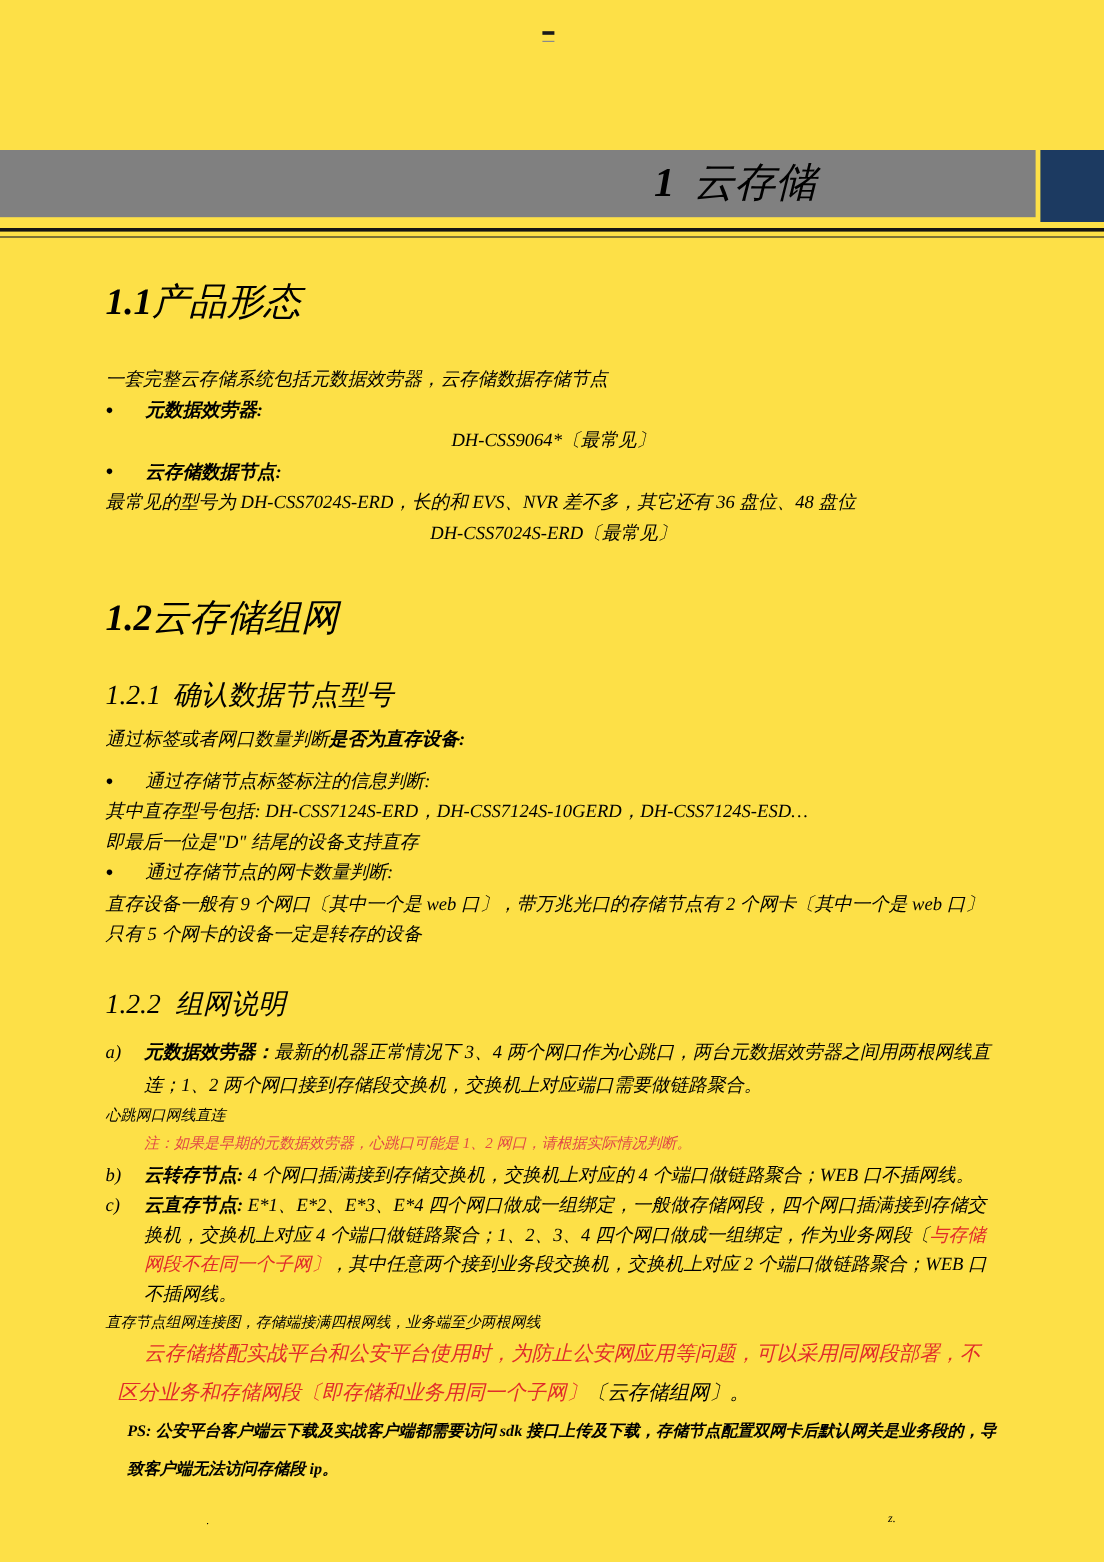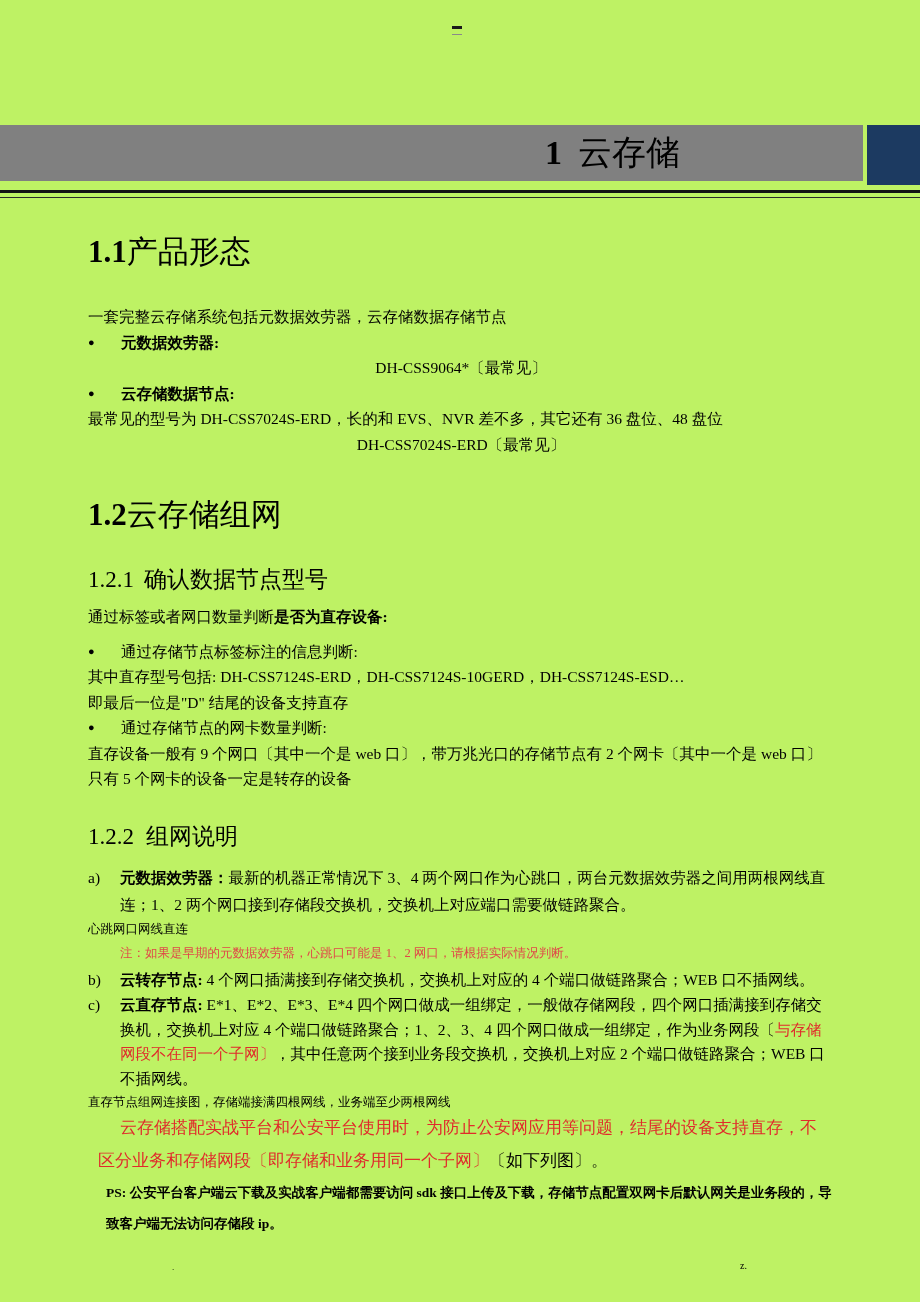--- a/index.html
+++ b/index.html
@@ -1,18 +1,18 @@
 <!DOCTYPE html>
 <html lang="zh"><head>
 <meta charset="utf-8">
 <style>
   html,body{margin:0;padding:0;background:#fff;}
   body{width:920px;height:1302px;position:relative;
        font-family:"Liberation Serif","DejaVu Serif",serif;color:#000;}
-  .page{position:relative;width:920px;height:1302px;overflow:hidden;background:#bef264;}
+  .page{position:relative;width:920px;height:1302px;overflow:hidden;background:#fde047;font-style:italic;}
 
   
   .top-mark{position:absolute;left:452px;top:26px;width:10px;height:5px;
             border-top:3px solid #1a1a1a;border-bottom:1px solid #8a8a8a;}
 
   
   .chapter-bar{position:absolute;left:0;top:125px;width:863px;height:56px;background:#808080;}
   .chapter-title{position:absolute;left:545px;top:125px;height:56px;line-height:56px;
                  font-size:34px;white-space:nowrap;}
   .chapter-title .hnum{font-weight:bold;margin-right:16px;}
@@ -127,21 +127,21 @@
       <div class="lbody"><span class="blabel">云转存节点:</span><span> 4 个网口插满接到存储交换机，交换机上对应的 4 个端口做链路聚合；WEB 口不插网线。</span></div>
     </div>
 
     <div class="litem" style="line-height:24.5px;">
       <span class="lmark">c)</span>
       <div class="lbody"><span class="blabel">云直存节点:</span><span> E*1、E*2、E*3、E*4 四个网口做成一组绑定，一般做存储网段，四个网口插满接到存储交换机，交换机上对应 4 个端口做链路聚合；1、2、3、4 四个网口做成一组绑定，作为业务网段〔</span><span class="red">与存储网段不在同一个子网〕</span><span>，其中任意两个接到业务段交换机，交换机上对应 2 个端口做链路聚合；WEB 口不插网线。</span></div>
     </div>
 
     <p class="caption">直存节点组网连接图，存储端接满四根网线，业务端至少两根网线</p>
 
-    <p class="red-para"><span>云存储搭配实战平台和公安平台使用时，为防止公安网应用等问题，结尾的设备支持直存，不区分业务和存储网段〔即存储和业务用同一个子网〕</span><span class="black">〔如下列图〕。</span></p>
+    <p class="red-para"><span>云存储搭配实战平台和公安平台使用时，为防止公安网应用等问题，可以采用同网段部署，不区分业务和存储网段〔即存储和业务用同一个子网〕</span><span class="black">〔云存储组网〕。</span></p>
 
     <p class="ps">PS: 公安平台客户端云下载及实战客户端都需要访问 sdk 接口上传及下载，存储节点配置双网卡后默认网关是业务段的，导致客户端无法访问存储段 ip。</p>
   </div>
 
   <span class="footer-dot">.</span>
   <span class="footer-z">z.</span>
 
 </div>
 
 </body></html>

